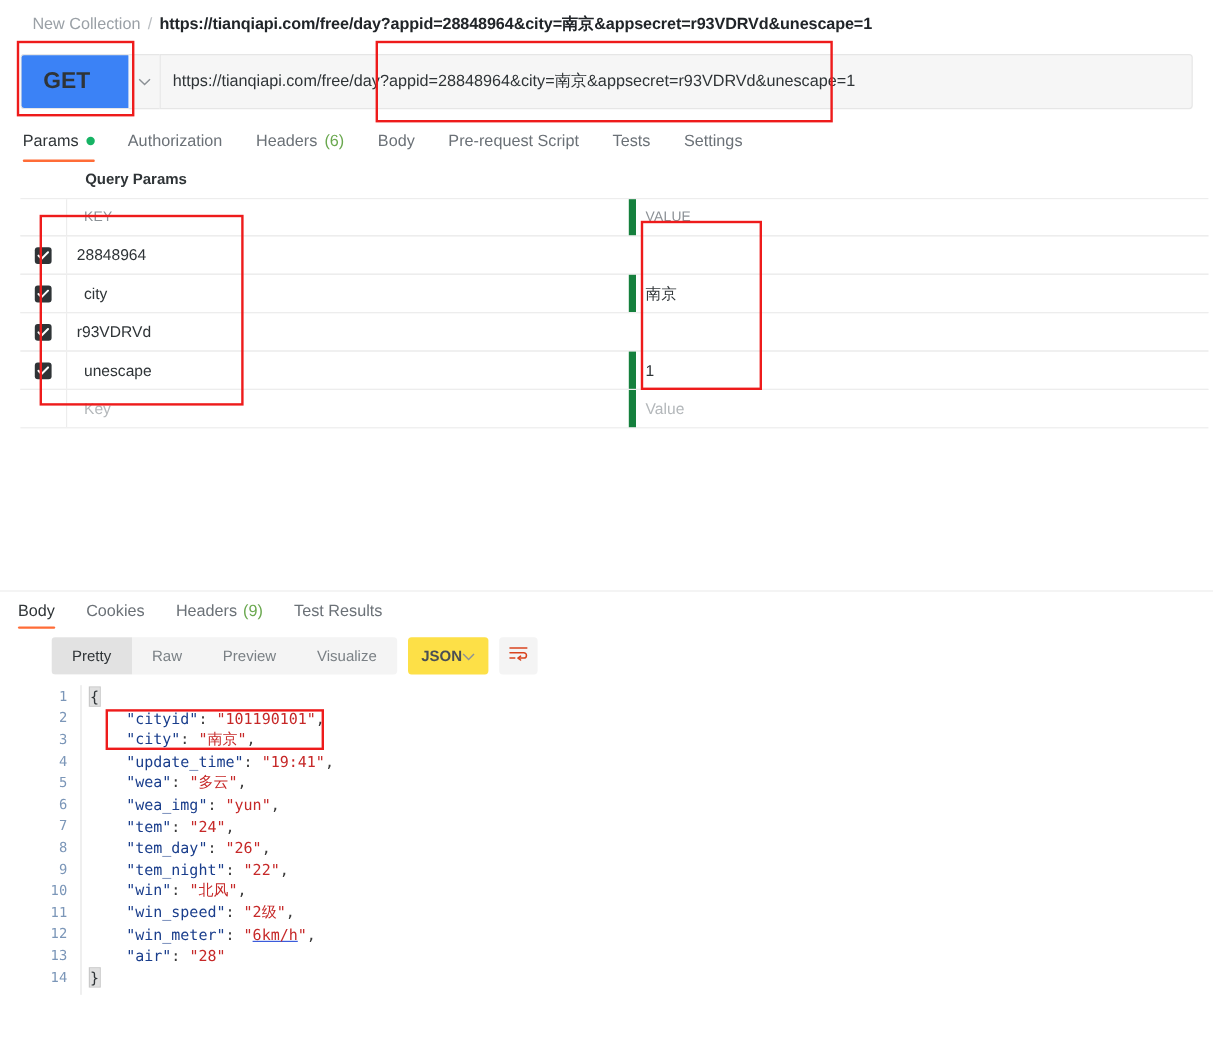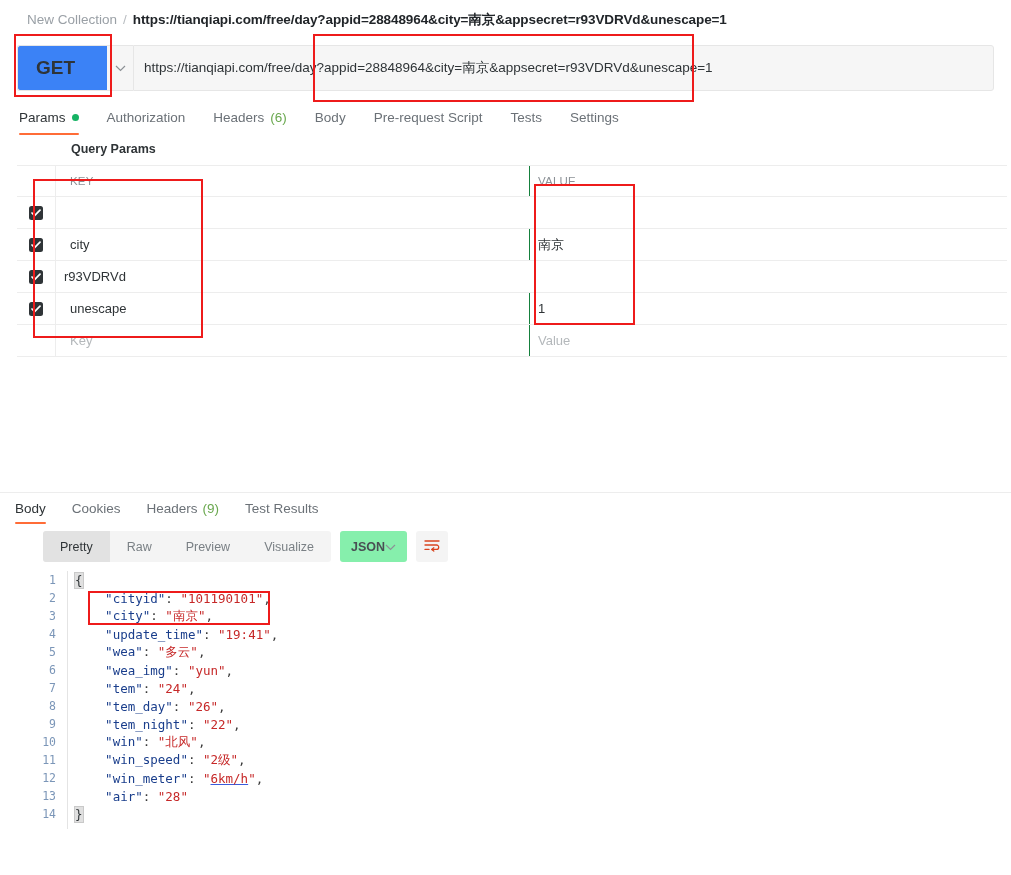--- a/index.html
+++ b/index.html
@@ -73,21 +73,21 @@
   
   .ptable { position: absolute; left: 17px; top: 166px; width: 990px; }
   .prow { display: flex; height: 33px; border-bottom: 1px solid #ededed; border-top: 1px solid #ededed; margin-top: -1px; }
   .prow.head { height: 32px; }
   .pcell-check {
     width: 39px; display: flex; align-items: center; justify-content: center;
     border-right: 1px solid #ededed;
   }
   .pcell-key {
     width: 474px; display: flex; align-items: center; padding-left: 14px;
-    border-right: 1px solid #15803d; font-size: 13px;
+    border-right: 6px solid #15803d; font-size: 13px;
   }
   .pcell-val { flex: 1; display: flex; align-items: center; padding-left: 8px; font-size: 13px; }
   .hdr-text { font-size: 11.5px; color: #8c9196; letter-spacing: 0.2px; }
   .placeholder { color: #b4b8bb; }
   .cell-dark { color: #2f3437; }
   .chk {
     width: 14px; height: 14px; border-radius: 2.5px; background: #2f3437;
     display: flex; align-items: center; justify-content: center;
   }
   .chk svg { display: block; }
@@ -114,21 +114,21 @@
 
   
   .fmt-bar { position: absolute; left: 15px; top: 531px; height: 31px; display: flex; align-items: center; gap: 9px; }
   .seg { display: flex; background: #f4f4f4; border-radius: 3px; height: 31px; overflow: hidden; margin-left: 28px; }
   .seg-item {
     padding: 0 17px; display: flex; align-items: center; font-size: 12.5px;
     color: #7a8085;
   }
   .seg-item.active { background: #e2e2e2; color: #2f3437; }
   .sel-json {
-    background: #86efac; border-radius: 3px; height: 31px; padding: 0 11px;
+    background: #fde047; border-radius: 3px; height: 31px; padding: 0 11px;
     display: flex; align-items: center; font-size: 12.5px;
     color: #4a4f54; font-weight: 700;
   }
   .sel-caret { color: #8c9196; font-weight: 400; }
   .wrap-btn {
     background: #f4f4f4; border-radius: 3px; height: 31px; width: 32px;
     display: flex; align-items: center; justify-content: center;
   }
 
   
@@ -221,20 +221,23 @@
     </div>
 
     <div class="prow">
       <div class="pcell-check">
         <span class="chk">
           <svg width="10" height="8" viewBox="0 0 10 8">
               <path d="M1 4l2.6 2.6L9 1.2" stroke="#fff" stroke-width="1.7" fill="none" stroke-linecap="round" stroke-linejoin="round"></path>
             </svg>
         </span>
       </div>
+      <div class="pcell-val">
+          <span class="cell-dark">28848964</span>
+        </div>
     </div>
 
     <div class="prow">
       <div class="pcell-check">
         <span class="chk">
           <svg width="10" height="8" viewBox="0 0 10 8">
               <path d="M1 4l2.6 2.6L9 1.2" stroke="#fff" stroke-width="1.7" fill="none" stroke-linecap="round" stroke-linejoin="round"></path>
             </svg>
         </span>
       </div>

